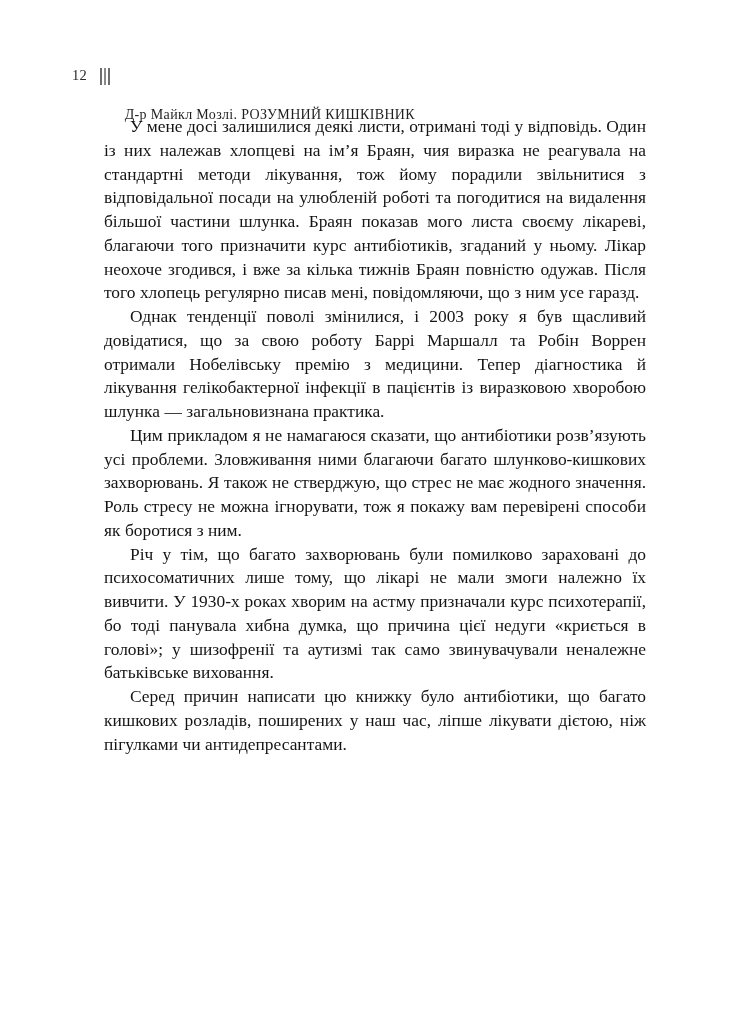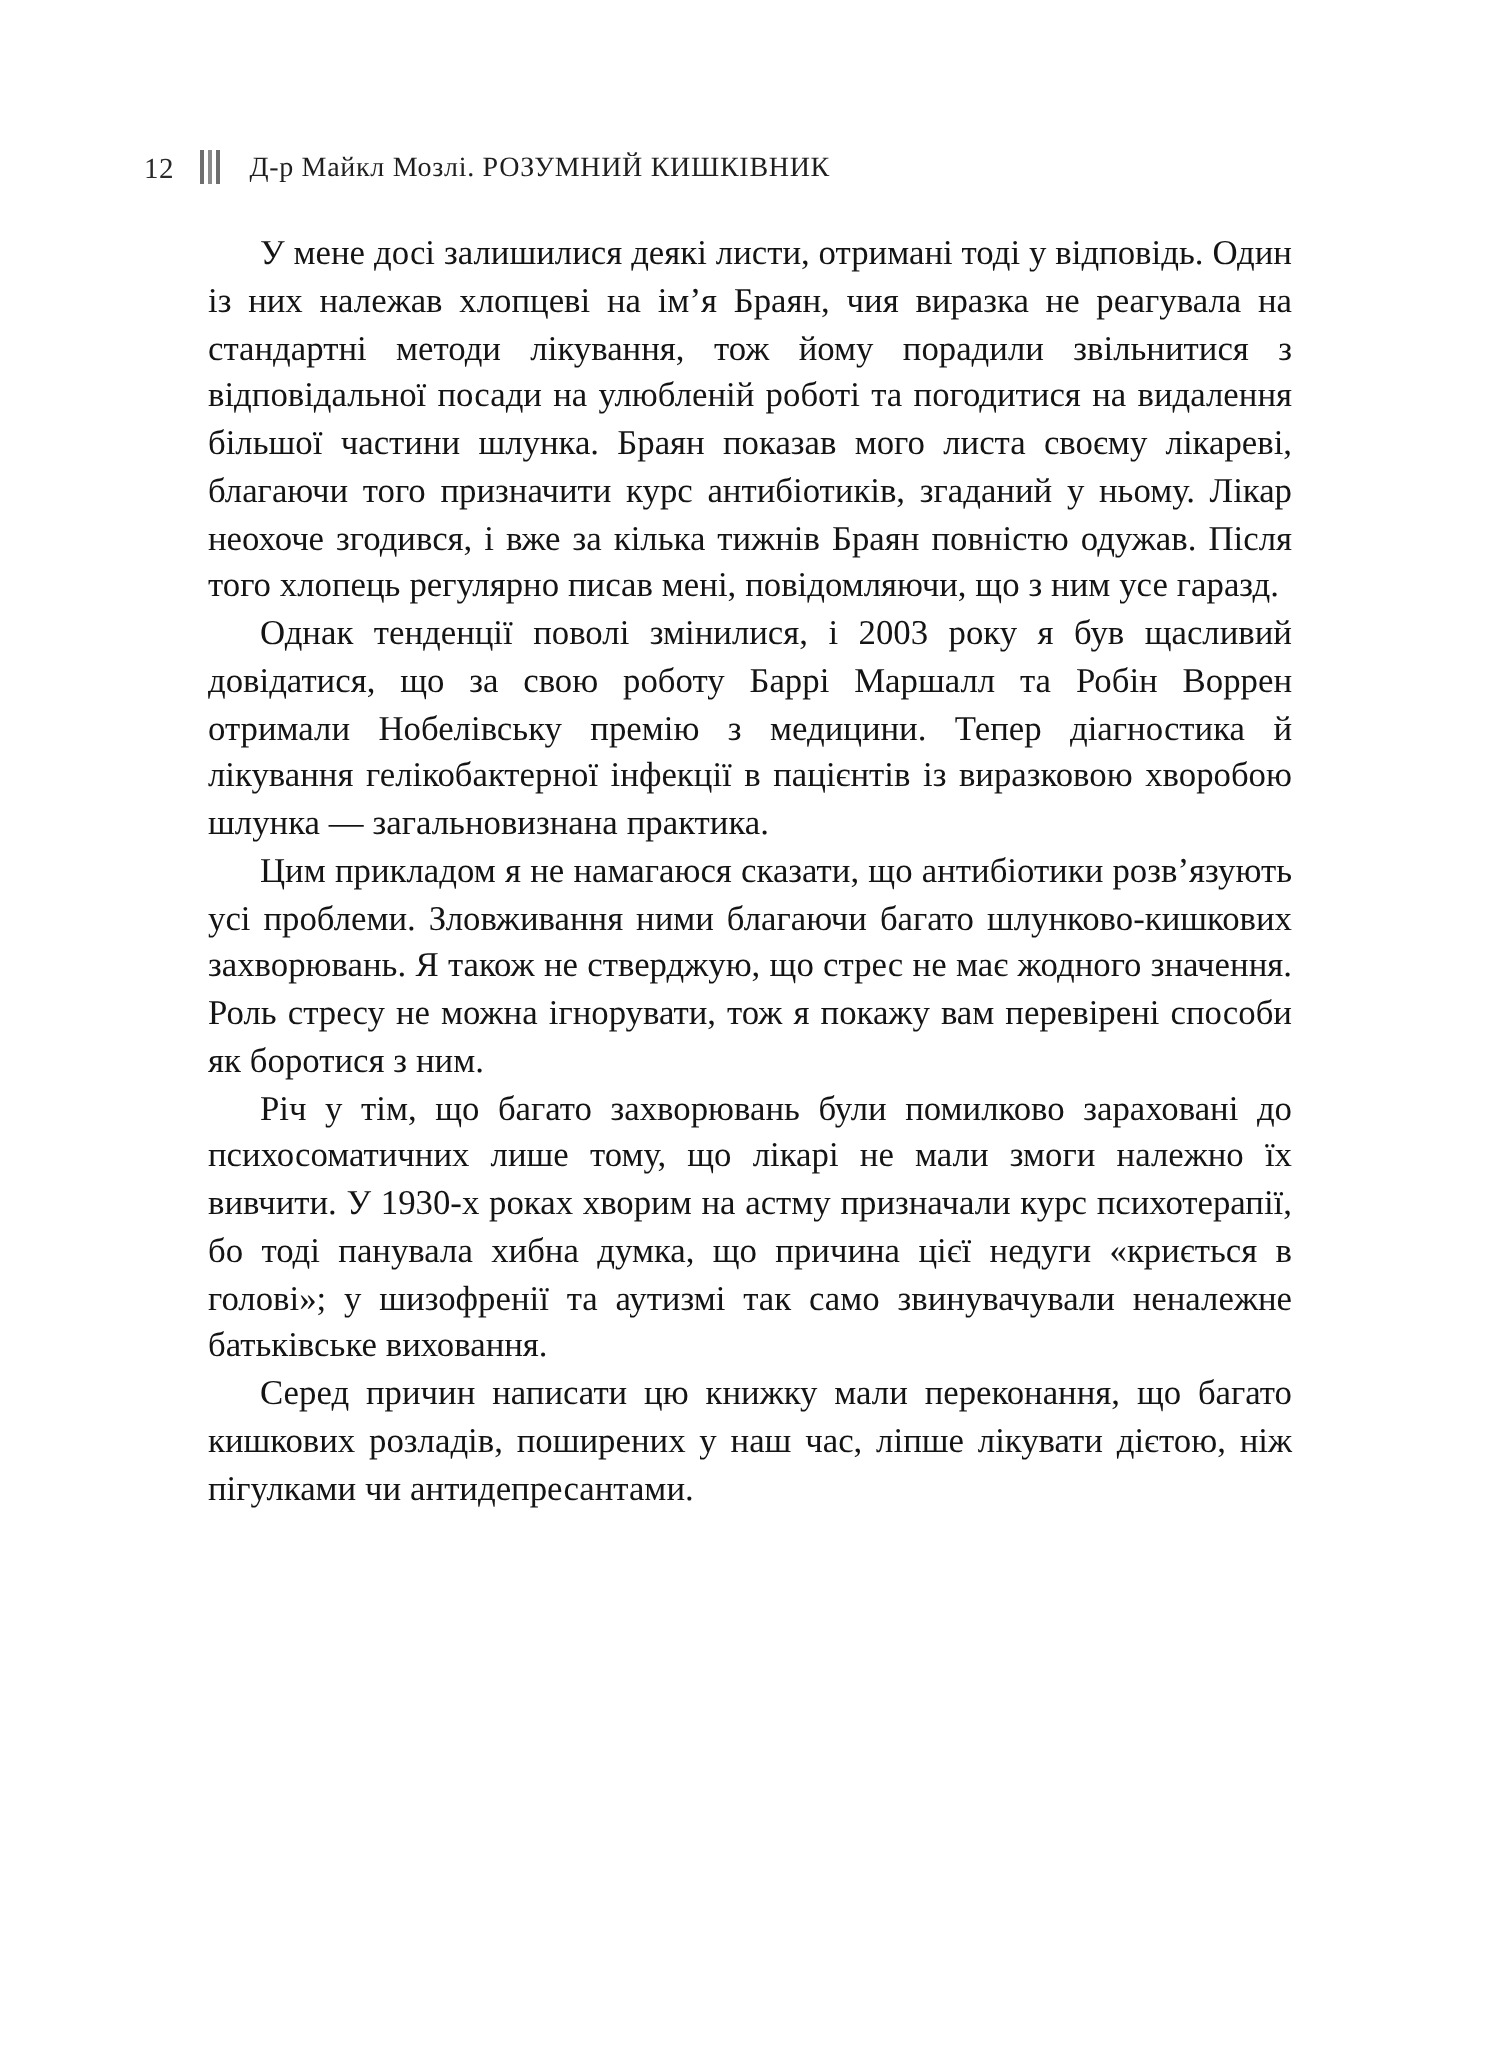--- a/index.html
+++ b/index.html
@@ -24,21 +24,21 @@
   }
 
   
   .running-header {
     position: absolute;
     left: 72px;
     top: 68px;
     width: 580px;
     height: 24px;
     display: flex;
-    align-items: flex-end;
+    align-items: flex-start;
     white-space: nowrap;
   }
   .page-number {
     font-size: 14.5px;
     color: #2a2a2a;
     letter-spacing: 0.2px;
     line-height: 1;
   }
   .header-ornament {
     display: inline-flex;
@@ -103,16 +103,16 @@
         <i></i>
     </span>
     <span class="header-title">Д-р Майкл Мозлі. РОЗУМНИЙ КИШКІВНИК</span>
   </div>
 
   <div class="body-column">
     <p class="para">У мене досі залишилися деякі листи, отримані тоді у відповідь. Один із них належав хлопцеві на ім’я Браян, чия виразка не реагувала на стандартні методи лікування, тож йому порадили звільнитися з відповідальної посади на улюбленій роботі та погодитися на видалення більшої частини шлунка. Браян показав мого листа своєму лікареві, благаючи того призначити курс антибіотиків, згаданий у ньому. Лікар неохоче згодився, і вже за кілька тижнів Браян повністю одужав. Після того хлопець регулярно писав мені, повідомляючи, що з ним усе гаразд.</p>
     <p class="para">Однак тенденції поволі змінилися, і 2003 року я був щасливий довідатися, що за свою роботу Баррі Маршалл та Робін Воррен отримали Нобелівську премію з медицини. Тепер діагностика й лікування гелікобактерної інфекції в пацієнтів із виразковою хворобою шлунка — загальновизнана практика.</p>
     <p class="para">Цим прикладом я не намагаюся сказати, що антибіотики розв’язують усі проблеми. Зловживання ними благаючи багато шлунково-кишкових захворювань. Я також не стверджую, що стрес не має жодного значення. Роль стресу не можна ігнорувати, тож я покажу вам перевірені способи як боротися з ним.</p>
     <p class="para">Річ у тім, що багато захворювань були помилково зараховані до психосоматичних лише тому, що лікарі не мали змоги належно їх вивчити. У 1930-х роках хворим на астму призначали курс психотерапії, бо тоді панувала хибна думка, що причина цієї недуги «криється в голові»; у шизофренії та аутизмі так само звинувачували неналежне батьківське виховання.</p>
-    <p class="para">Серед причин написати цю книжку мали переконання, що багато кишкових розладів, поширених у наш час, ліпше лікувати дієтою, ніж пігулками чи антидепресантами.</p>
+    <p class="para">Серед причин написати цю книжку було антибіотики, що багато кишкових розладів, поширених у наш час, ліпше лікувати дієтою, ніж пігулками чи антидепресантами.</p>
   </div>
 
 </div>
 
 </body></html>

